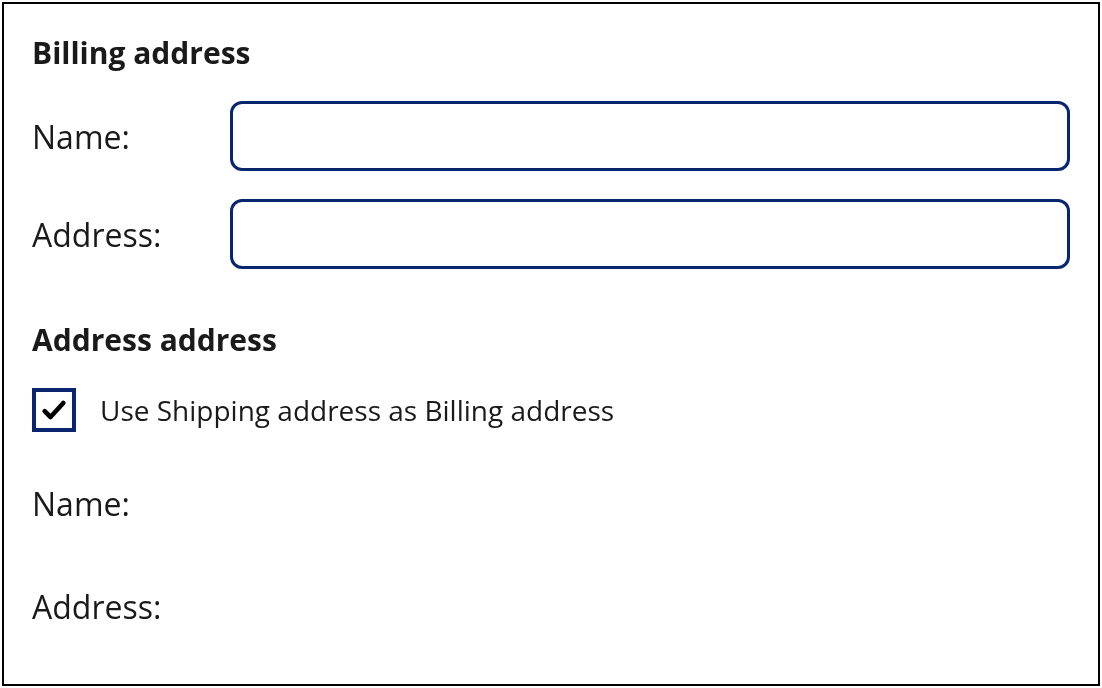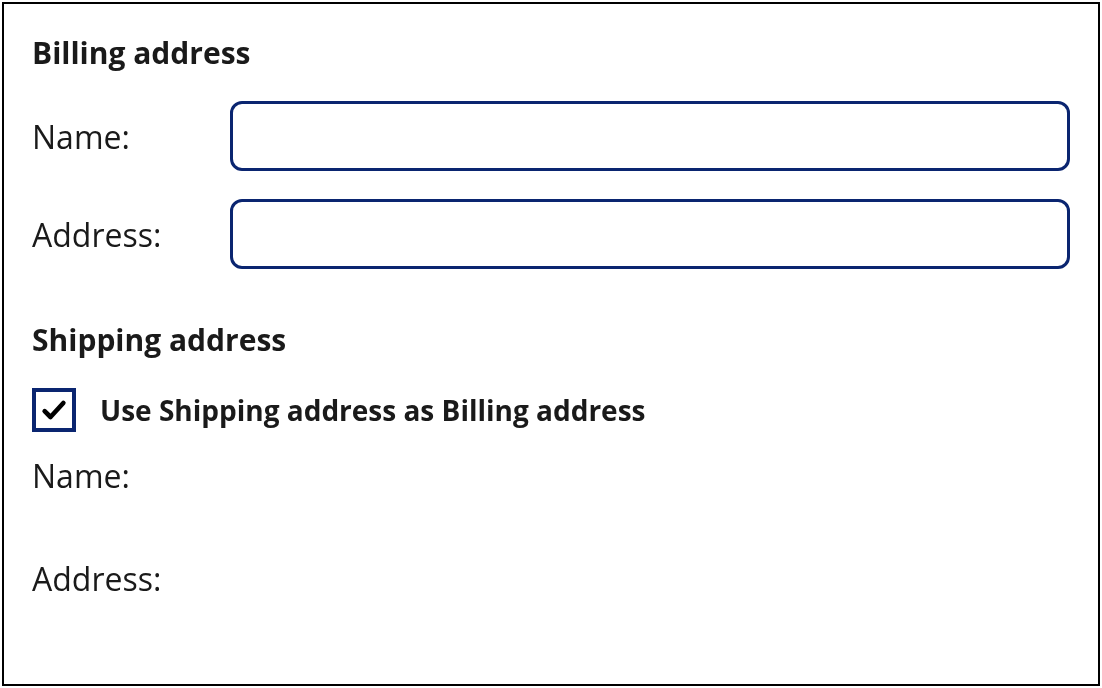--- a/index.html
+++ b/index.html
@@ -47,22 +47,21 @@
       padding: 0 16px;
       background: #ffffff;
       outline: none;
     }
     .billing-section {
       margin-top: 50px;
     }
     .checkbox-row {
       display: flex;
       align-items: center;
-      margin-bottom: 22px;
-      font-weight: bold;
+      margin-bottom: 50px;
     }
     .checkbox-box {
       width: 44px;
       height: 44px;
       border: 4px solid #0a2570;
       display: flex;
       align-items: center;
       justify-content: center;
       margin-right: 24px;
       cursor: pointer;
@@ -90,21 +89,21 @@
     <label class="form-label">Name:</label>
     <input type="text" class="form-input" value="" style="">
   </div>
 
   <div class="form-row">
     <label class="form-label">Address:</label>
     <input type="text" class="form-input" value="" style="">
   </div>
 
   <div class="billing-section">
-    <h2 class="section-heading">Shipping address</h2>
+    <h2 class="section-heading">Address address</h2>
 
     <div class="checkbox-row">
       <div class="checkbox-box">
         <svg width="28" height="28" viewBox="0 0 24 24" fill="none" stroke="#000000" stroke-width="4" stroke-linecap="round" stroke-linejoin="round">
           <polyline points="4 13 9 18 20 6"></polyline>
         </svg>
       </div>
       <span class="checkbox-label">Use Shipping address as Billing address</span>
     </div>
 

